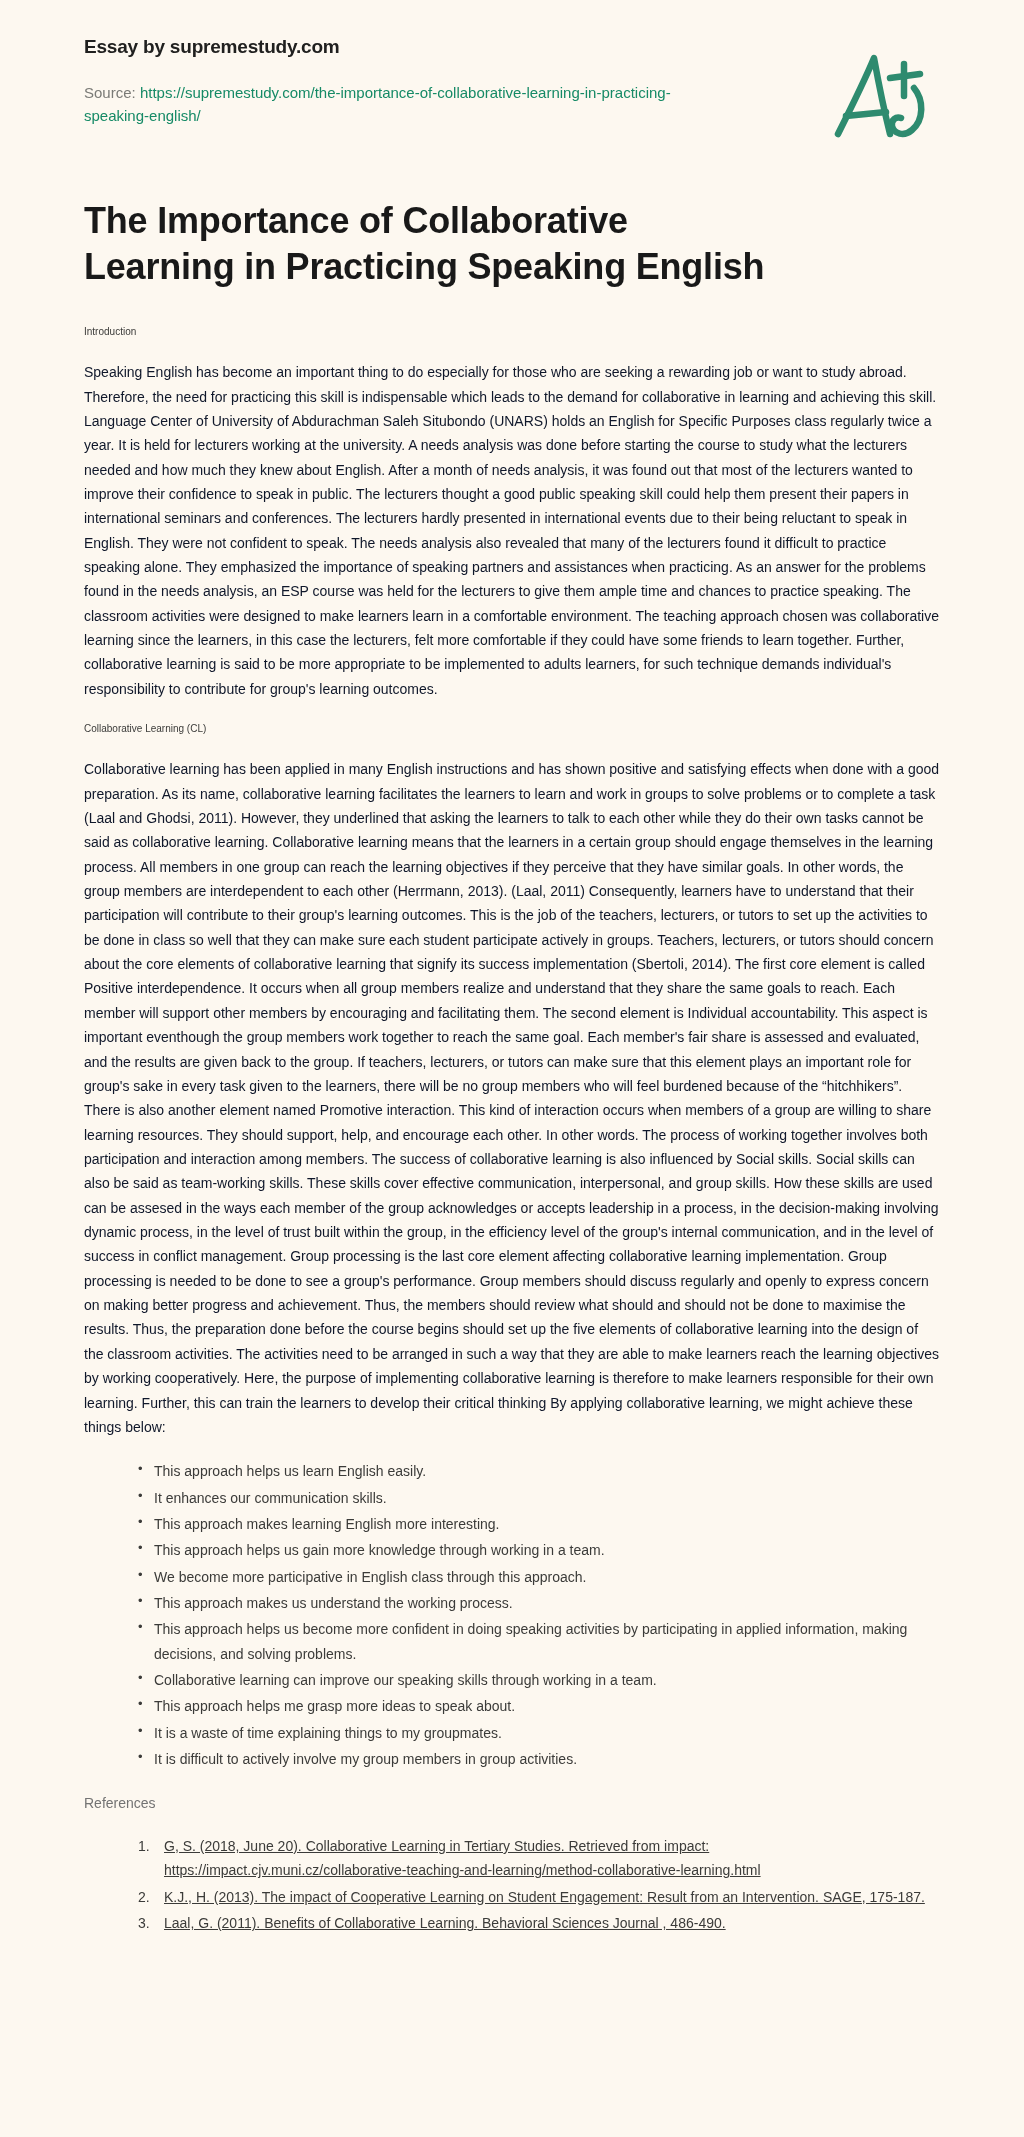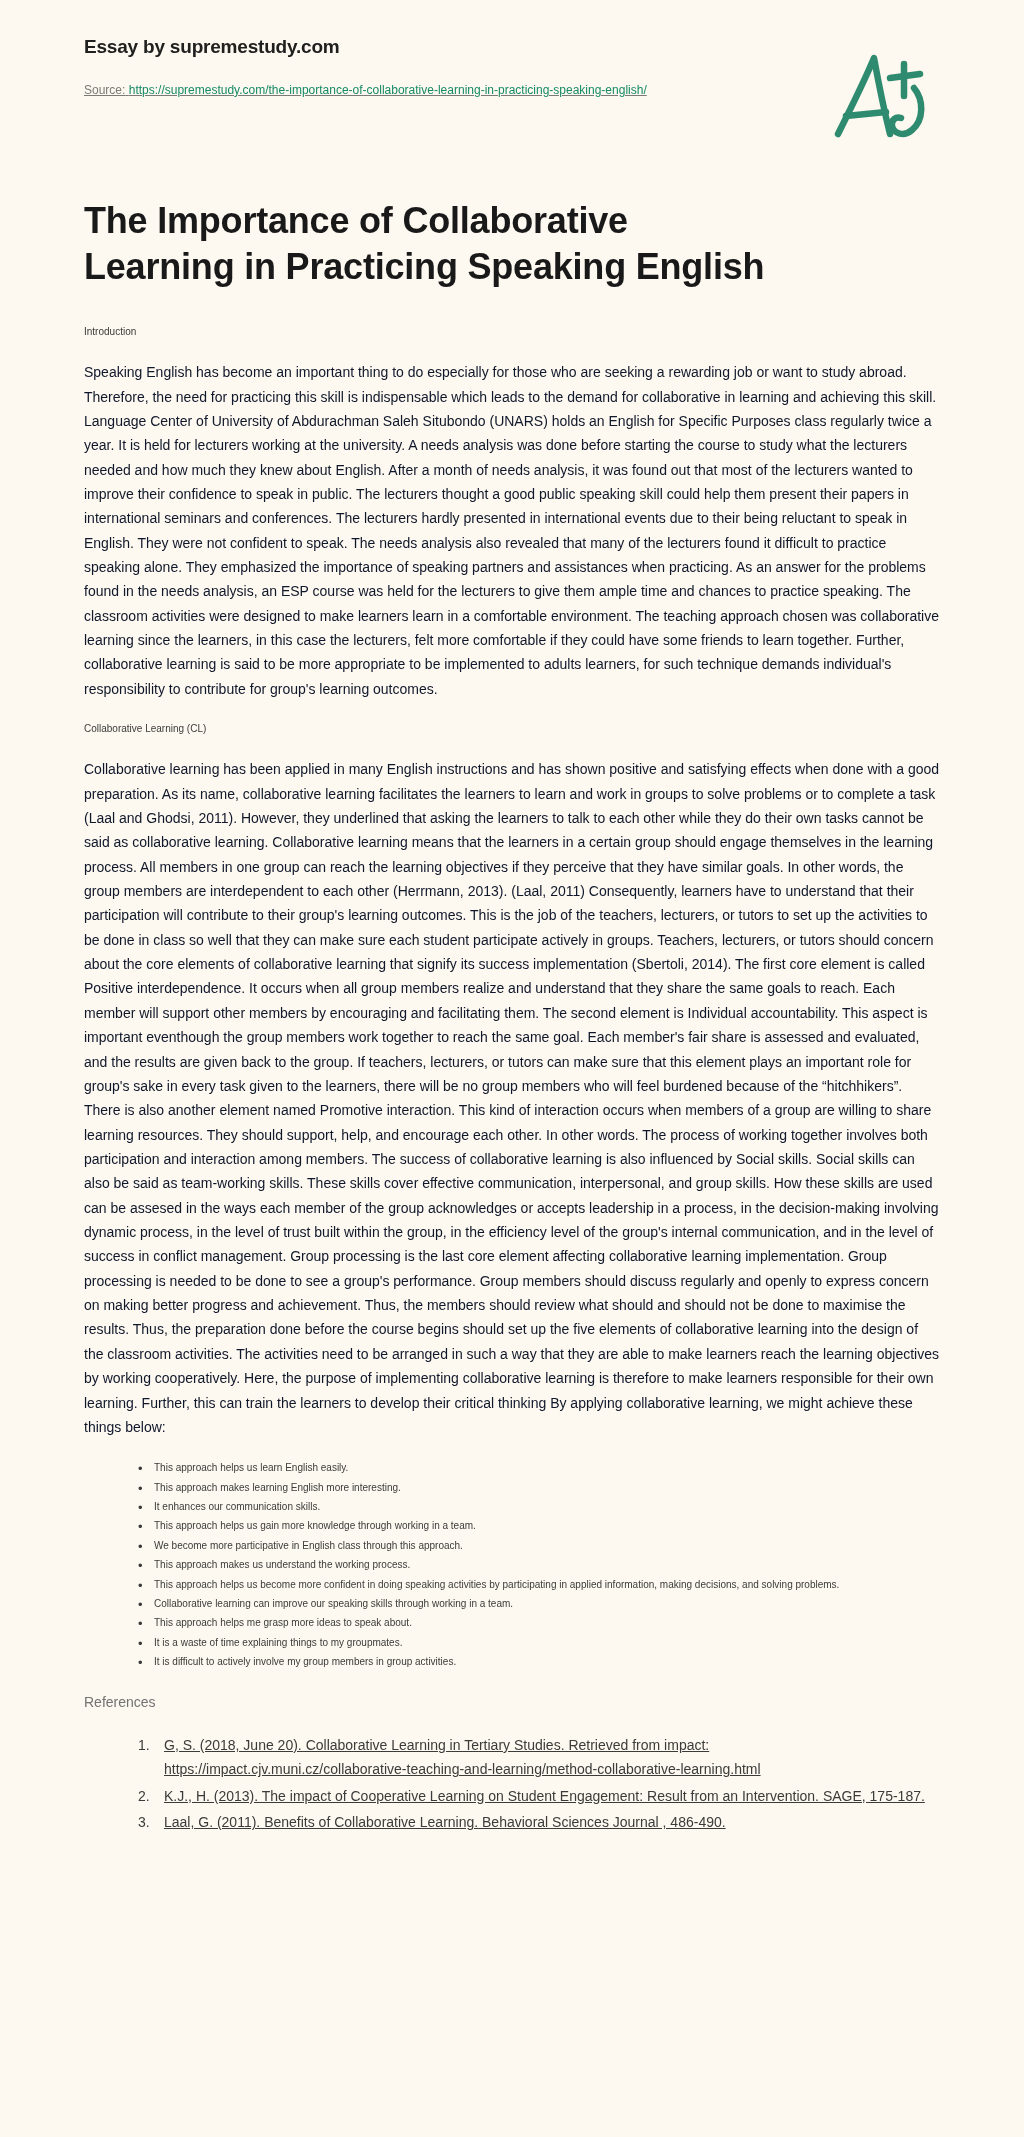--- a/index.html
+++ b/index.html
@@ -31,26 +31,25 @@
   }
   .site-title {
     font-size: 19px;
     font-weight: bold;
     letter-spacing: -0.2px;
     color: #20201f;
     margin: 0 0 22px 0;
     line-height: 1.2;
   }
   .source-line {
-    font-size: 12px;
+    font-size: 15px;
     line-height: 1.55;
     color: #7a7a76;
     max-width: 600px;
     word-break: break-word;
-    text-decoration: underline;
   }
   .source-label { color: #7a7a76; }
   .source-url {
     color: #168a66;
     text-decoration: none;
   }
 
   .brand-logo {
     position: absolute;
     right: 84px;
@@ -85,21 +84,21 @@
     color: #0f172a;
     margin: 0 0 20px 0;
     text-align: left;
   }
   ul.bullets {
     margin: 0 0 20px 0;
     padding-left: 54px;
     list-style: none;
   }
   ul.bullets li {
-    font-size: 10px;
+    font-size: 14px;
     line-height: 1.74;
     color: #3b3b39;
     margin: 0 0 2px 0;
     position: relative;
     padding-left: 16px;
   }
   ul.bullets li::before {
     content: "\2022";
     position: absolute;
     left: 0;
@@ -164,22 +163,22 @@
     <h2 class="article-title">The Importance of Collaborative Learning in Practicing Speaking English</h2>
 
     <p class="section-heading">Introduction</p>
     <p class="para">Speaking English has become an important thing to do especially for those who are seeking a rewarding job or want to study abroad. Therefore, the need for practicing this skill is indispensable which leads to the demand for collaborative in learning and achieving this skill. Language Center of University of Abdurachman Saleh Situbondo (UNARS) holds an English for Specific Purposes class regularly twice a year. It is held for lecturers working at the university. A needs analysis was done before starting the course to study what the lecturers needed and how much they knew about English. After a month of needs analysis, it was found out that most of the lecturers wanted to improve their confidence to speak in public. The lecturers thought a good public speaking skill could help them present their papers in international seminars and conferences. The lecturers hardly presented in international events due to their being reluctant to speak in English. They were not confident to speak. The needs analysis also revealed that many of the lecturers found it difficult to practice speaking alone. They emphasized the importance of speaking partners and assistances when practicing. As an answer for the problems found in the needs analysis, an ESP course was held for the lecturers to give them ample time and chances to practice speaking. The classroom activities were designed to make learners learn in a comfortable environment. The teaching approach chosen was collaborative learning since the learners, in this case the lecturers, felt more comfortable if they could have some friends to learn together. Further, collaborative learning is said to be more appropriate to be implemented to adults learners, for such technique demands individual's responsibility to contribute for group's learning outcomes.</p>
 
     <p class="section-heading">Collaborative Learning (CL)</p>
     <p class="para">Collaborative learning has been applied in many English instructions and has shown positive and satisfying effects when done with a good preparation. As its name, collaborative learning facilitates the learners to learn and work in groups to solve problems or to complete a task (Laal and Ghodsi, 2011). However, they underlined that asking the learners to talk to each other while they do their own tasks cannot be said as collaborative learning. Collaborative learning means that the learners in a certain group should engage themselves in the learning process. All members in one group can reach the learning objectives if they perceive that they have similar goals. In other words, the group members are interdependent to each other (Herrmann, 2013). (Laal, 2011) Consequently, learners have to understand that their participation will contribute to their group's learning outcomes. This is the job of the teachers, lecturers, or tutors to set up the activities to be done in class so well that they can make sure each student participate actively in groups. Teachers, lecturers, or tutors should concern about the core elements of collaborative learning that signify its success implementation (Sbertoli, 2014). The first core element is called Positive interdependence. It occurs when all group members realize and understand that they share the same goals to reach. Each member will support other members by encouraging and facilitating them. The second element is Individual accountability. This aspect is important eventhough the group members work together to reach the same goal. Each member's fair share is assessed and evaluated, and the results are given back to the group. If teachers, lecturers, or tutors can make sure that this element plays an important role for group's sake in every task given to the learners, there will be no group members who will feel burdened because of the “hitchhikers”. There is also another element named Promotive interaction. This kind of interaction occurs when members of a group are willing to share learning resources. They should support, help, and encourage each other. In other words. The process of working together involves both participation and interaction among members. The success of collaborative learning is also influenced by Social skills. Social skills can also be said as team-working skills. These skills cover effective communication, interpersonal, and group skills. How these skills are used can be assesed in the ways each member of the group acknowledges or accepts leadership in a process, in the decision-making involving dynamic process, in the level of trust built within the group, in the efficiency level of the group's internal communication, and in the level of success in conflict management. Group processing is the last core element affecting collaborative learning implementation. Group processing is needed to be done to see a group's performance. Group members should discuss regularly and openly to express concern on making better progress and achievement. Thus, the members should review what should and should not be done to maximise the results. Thus, the preparation done before the course begins should set up the five elements of collaborative learning into the design of the classroom activities. The activities need to be arranged in such a way that they are able to make learners reach the learning objectives by working cooperatively. Here, the purpose of implementing collaborative learning is therefore to make learners responsible for their own learning. Further, this can train the learners to develop their critical thinking By applying collaborative learning, we might achieve these things below:</p>
 
     <ul class="bullets" id="benefits-list">
         <li>This approach helps us learn English easily.</li>
+        <li>It enhances our communication skills.</li>
         <li>This approach makes learning English more interesting.</li>
-        <li>It enhances our communication skills.</li>
         <li>This approach helps us gain more knowledge through working in a team.</li>
         <li>We become more participative in English class through this approach.</li>
         <li>This approach makes us understand the working process.</li>
         <li>This approach helps us become more confident in doing speaking activities by participating in applied information, making decisions, and solving problems.</li>
         <li>Collaborative learning can improve our speaking skills through working in a team.</li>
         <li>This approach helps me grasp more ideas to speak about.</li>
         <li>It is a waste of time explaining things to my groupmates.</li>
         <li>It is difficult to actively involve my group members in group activities.</li>
       </ul>
 

